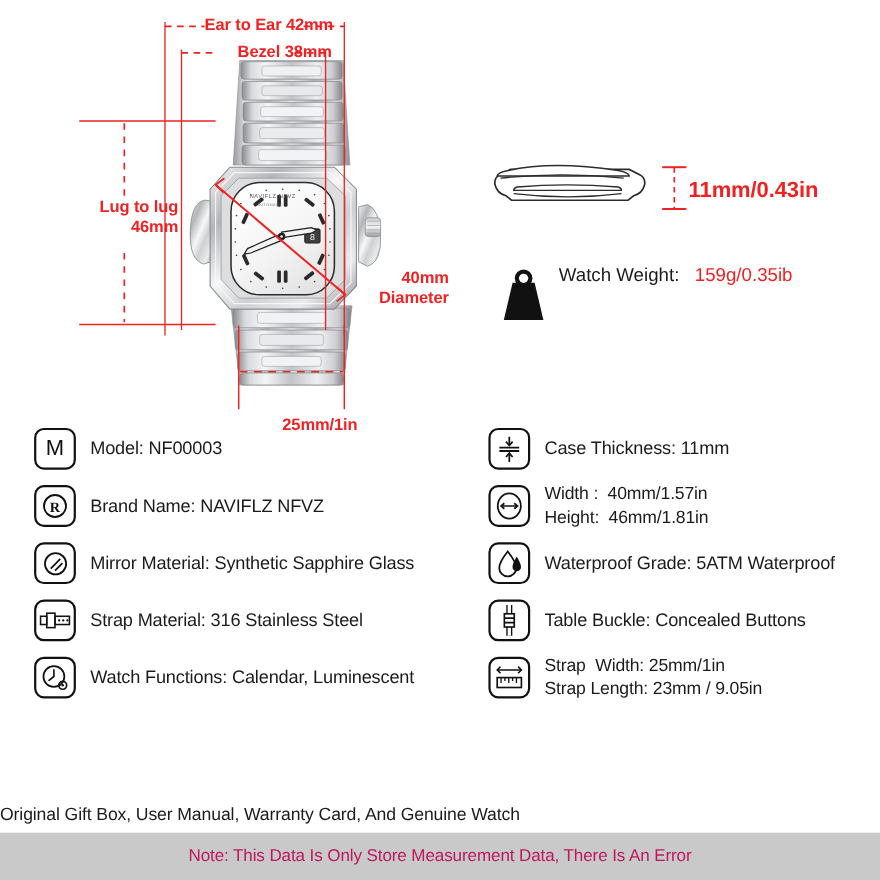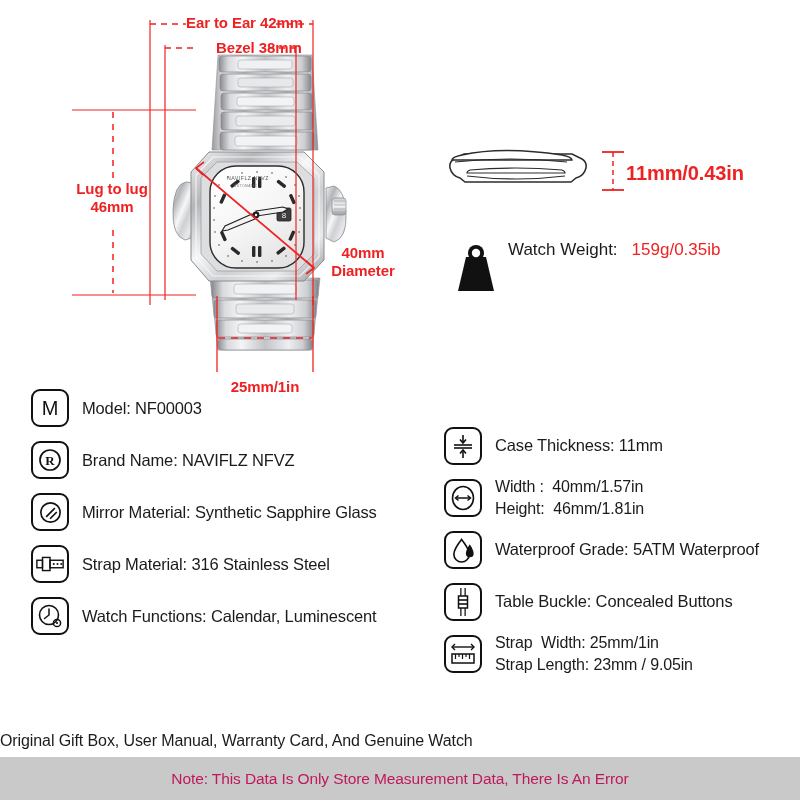--- a/index.html
+++ b/index.html
@@ -17,42 +17,42 @@
 
   .red-label {
     position: absolute;
     color: #ee2222;
     font-size: 15px;
     font-weight: 700;
     white-space: pre;
     line-height: 1.25;
     letter-spacing: -0.1px;
   }
-  .red-label.ctr { text-align: center; }
+  .red-label.ctr { text-align: right; }
 
   
   #weight-row {
     position: absolute; left: 452px; top: 240px;
     display: flex; align-items: center; gap: 14px;
   }
   #weight-row .wtext {
     font-size: 17px; color: #1b1b1b; white-space: pre;
   }
   #weight-row .wval { color: #ee2222; }
 
   
   #specs {
     position: absolute; left: 0; top: 382px;
     width: 800px; height: 335px;
     display: grid;
     grid-template-columns: 432px 368px;
   }
   .col { display: flex; flex-direction: column; }
   .col.left { padding-left: 31px; }
-  .col.right { padding-left: 12px; justify-content: center; }
+  .col.right { padding-left: 12px; }
 
   .spec-row {
     display: flex;
     align-items: center;
     gap: 13px;
     height: 52px;
     flex: 0 0 52px;
   }
   .spec-ico {
     width: 38px; height: 38px;

